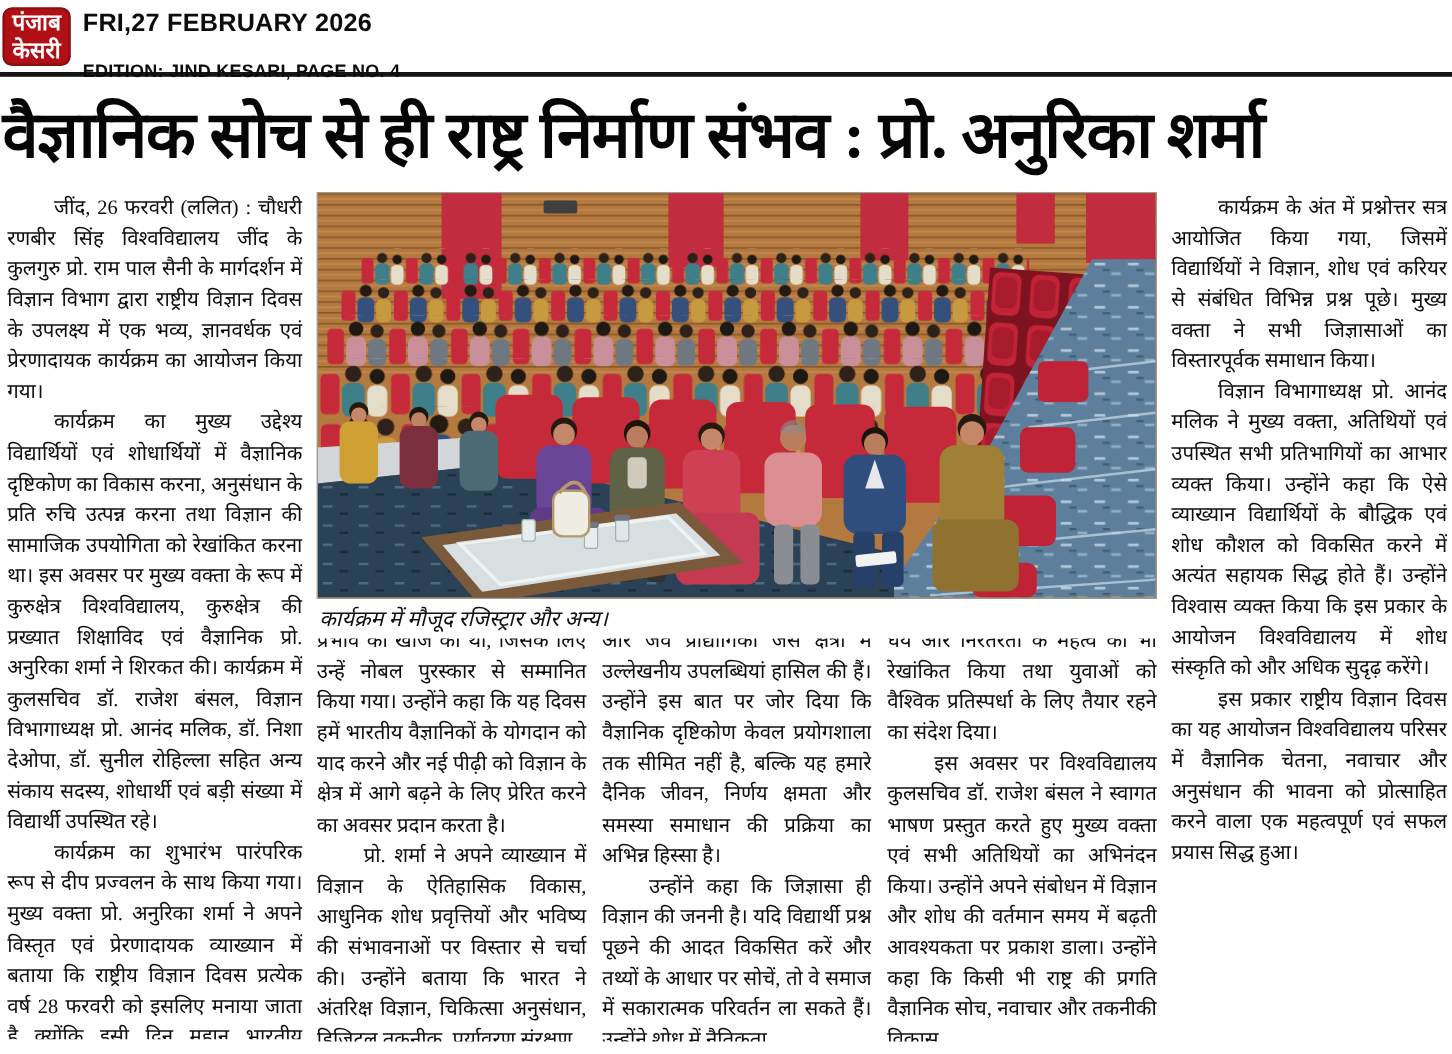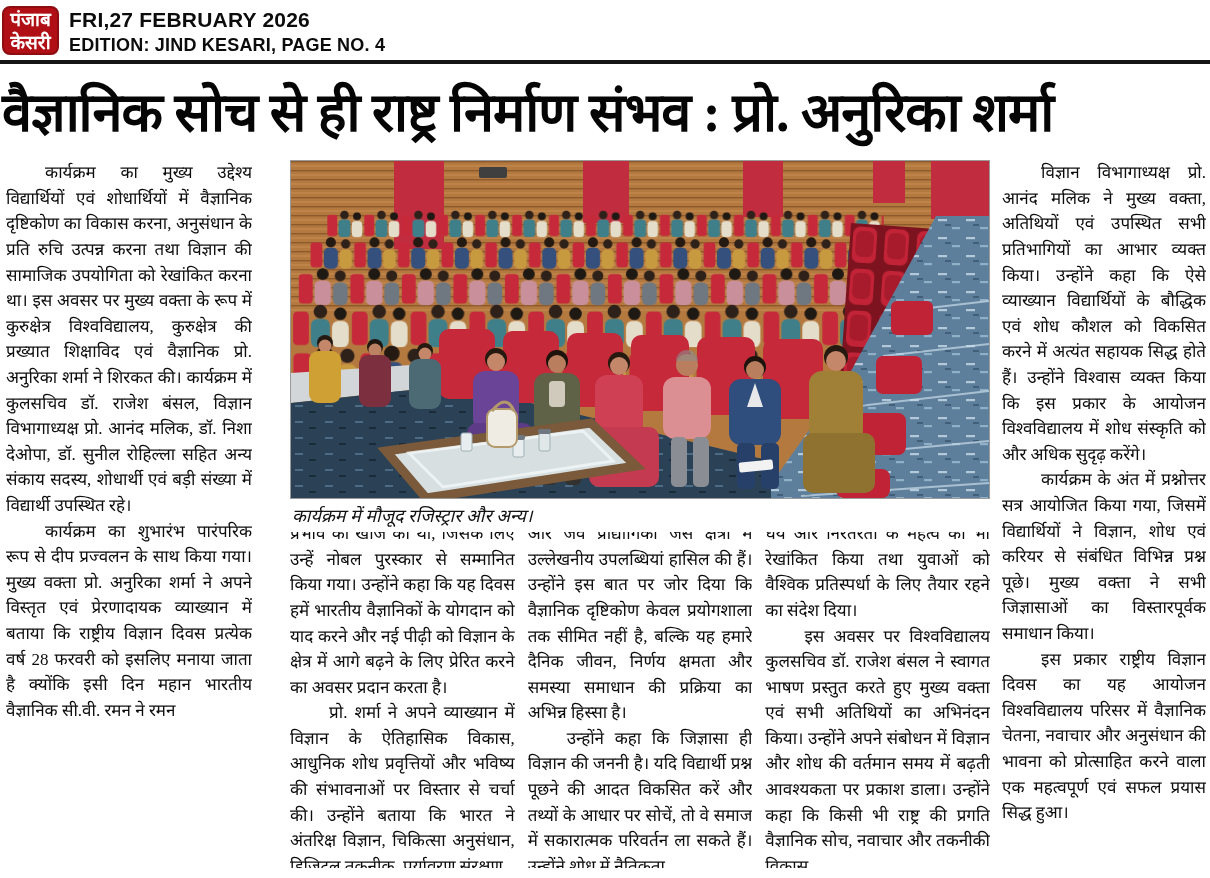--- a/index.html
+++ b/index.html
@@ -10,33 +10,33 @@
   
   .masthead{display:flex;align-items:flex-start;padding:6px 0 0 2px;height:51px;}
   .logo{
     width:57px;height:49px;background:#b01015;border-radius:8px;color:#fff;
     font-family:"DejaVu Sans", sans-serif;font-weight:bold;font-size:19px;line-height:1.18;
     display:flex;flex-direction:column;align-items:center;justify-content:center;
     border:2px solid #8d0d11;box-sizing:border-box;
   }
   .mast-text{margin-left:10px;font-family:"Liberation Sans", sans-serif;font-weight:bold;padding-top:2px;}
   .mast-date{font-size:21px;letter-spacing:.2px;}
-  .mast-edition{font-size:18px;margin-top:3px;letter-spacing:.2px;}
+  .mast-edition{font-size:15px;margin-top:19px;letter-spacing:.2px;}
   .rule{height:4px;background:#151515;margin-top:3px;}
   
   .headline{
     font-size:54px;font-weight:bold;text-align:left;letter-spacing:-1px;
     padding:10px 2px 2px;line-height:1.45;color:#050505;white-space:nowrap;
   }
   
   .content{display:flex;gap:12px;padding:6px 4px 0 6px;height:714px;box-sizing:border-box;}
   .col{font-size:17px;line-height:25.6px;text-align:justify;overflow:hidden;}
   .col-left{width:246px;height:706px;}
   .col-right{width:232px;height:706px;flex:1;}
-  .center{width:700px;flex:none;display:flex;flex-direction:column;margin-left:26px;}
+  .center{width:700px;flex:none;display:flex;flex-direction:column;}
   .photo-wrap{width:698px;height:337px;border:1px solid #9a9a9a;box-sizing:content-box;background:#b4793f;}
   .photo-wrap svg{display:block;width:100%;height:100%;}
   .caption{font-style:italic;font-size:18px;padding:4px 2px 5px;color:#111;}
   .center-cols{display:flex;gap:13px;height:343px;overflow:hidden;align-items:center;}
   .ccol{flex:1;min-width:0;}
   .para{margin:0;text-indent:2.3em;}
   .para.cont{text-indent:0;}
 </style>
 </head>
 <body>
@@ -51,20 +51,21 @@
     <div class="mast-edition">EDITION: JIND KESARI, PAGE NO. 4</div>
   </div>
 </div>
 <div class="rule"></div>
 
 <div class="headline">वैज्ञानिक सोच से ही राष्ट्र निर्माण संभव : प्रो. अनुरिका शर्मा</div>
 
 <div class="content">
 
   <div class="col col-left">
+      <p class="para">जींद, 26 फरवरी (ललित) : चौधरी रणबीर सिंह विश्वविद्यालय जींद के कुलगुरु प्रो. राम पाल सैनी के मार्गदर्शन में विज्ञान विभाग द्वारा राष्ट्रीय विज्ञान दिवस के उपलक्ष्य में एक भव्य, ज्ञानवर्धक एवं प्रेरणादायक कार्यक्रम का आयोजन किया गया।</p>
       <p class="para">कार्यक्रम का मुख्य उद्देश्य विद्यार्थियों एवं शोधार्थियों में वैज्ञानिक दृष्टिकोण का विकास करना, अनुसंधान के प्रति रुचि उत्पन्न करना तथा विज्ञान की सामाजिक उपयोगिता को रेखांकित करना था। इस अवसर पर मुख्य वक्ता के रूप में कुरुक्षेत्र विश्वविद्यालय, कुरुक्षेत्र की प्रख्यात शिक्षाविद एवं वैज्ञानिक प्रो. अनुरिका शर्मा ने शिरकत की। कार्यक्रम में कुलसचिव डॉ. राजेश बंसल, विज्ञान विभागाध्यक्ष प्रो. आनंद मलिक, डॉ. निशा देओपा, डॉ. सुनील रोहिल्ला सहित अन्य संकाय सदस्य, शोधार्थी एवं बड़ी संख्या में विद्यार्थी उपस्थित रहे।</p>
       <p class="para">कार्यक्रम का शुभारंभ पारंपरिक रूप से दीप प्रज्वलन के साथ किया गया। मुख्य वक्ता प्रो. अनुरिका शर्मा ने अपने विस्तृत एवं प्रेरणादायक व्याख्यान में बताया कि राष्ट्रीय विज्ञान दिवस प्रत्येक वर्ष 28 फरवरी को इसलिए मनाया जाता है क्योंकि इसी दिन महान भारतीय वैज्ञानिक सी.वी. रमन ने रमन</p>
     </div>
 
   <div class="center">
     <div class="photo-wrap">
       <svg viewBox="0 0 698 337" preserveAspectRatio="none">
         <defs>
           <pattern id="wood" width="10" height="9" patternUnits="userSpaceOnUse">
             <rect width="10" height="9" fill="#b4793f"></rect>
@@ -251,18 +252,18 @@
           <p class="para">उन्होंने कहा कि जिज्ञासा ही विज्ञान की जननी है। यदि विद्यार्थी प्रश्न पूछने की आदत विकसित करें और तथ्यों के आधार पर सोचें, तो वे समाज में सकारात्मक परिवर्तन ला सकते हैं। उन्होंने शोध में नैतिकता,</p>
         </div>
       <div class="col ccol">
           <p class="para cont">धैर्य और निरंतरता के महत्व को भी रेखांकित किया तथा युवाओं को वैश्विक प्रतिस्पर्धा के लिए तैयार रहने का संदेश दिया।</p>
           <p class="para">इस अवसर पर विश्वविद्यालय कुलसचिव डॉ. राजेश बंसल ने स्वागत भाषण प्रस्तुत करते हुए मुख्य वक्ता एवं सभी अतिथियों का अभिनंदन किया। उन्होंने अपने संबोधन में विज्ञान और शोध की वर्तमान समय में बढ़ती आवश्यकता पर प्रकाश डाला। उन्होंने कहा कि किसी भी राष्ट्र की प्रगति वैज्ञानिक सोच, नवाचार और तकनीकी विकास</p>
         </div>
     </div>
   </div>
 
   <div class="col col-right">
+      <p class="para">कार्यक्रम के अंत में प्रश्नोत्तर सत्र आयोजित किया गया, जिसमें विद्यार्थियों ने विज्ञान, शोध एवं करियर से संबंधित विभिन्न प्रश्न पूछे। मुख्य वक्ता ने सभी जिज्ञासाओं का विस्तारपूर्वक समाधान किया।</p>
       <p class="para">विज्ञान विभागाध्यक्ष प्रो. आनंद मलिक ने मुख्य वक्ता, अतिथियों एवं उपस्थित सभी प्रतिभागियों का आभार व्यक्त किया। उन्होंने कहा कि ऐसे व्याख्यान विद्यार्थियों के बौद्धिक एवं शोध कौशल को विकसित करने में अत्यंत सहायक सिद्ध होते हैं। उन्होंने विश्वास व्यक्त किया कि इस प्रकार के आयोजन विश्वविद्यालय में शोध संस्कृति को और अधिक सुदृढ़ करेंगे।</p>
-      <p class="para">कार्यक्रम के अंत में प्रश्नोत्तर सत्र आयोजित किया गया, जिसमें विद्यार्थियों ने विज्ञान, शोध एवं करियर से संबंधित विभिन्न प्रश्न पूछे। मुख्य वक्ता ने सभी जिज्ञासाओं का विस्तारपूर्वक समाधान किया।</p>
       <p class="para">इस प्रकार राष्ट्रीय विज्ञान दिवस का यह आयोजन विश्वविद्यालय परिसर में वैज्ञानिक चेतना, नवाचार और अनुसंधान की भावना को प्रोत्साहित करने वाला एक महत्वपूर्ण एवं सफल प्रयास सिद्ध हुआ।</p>
     </div>
 
 </div>
 
 </body></html>

